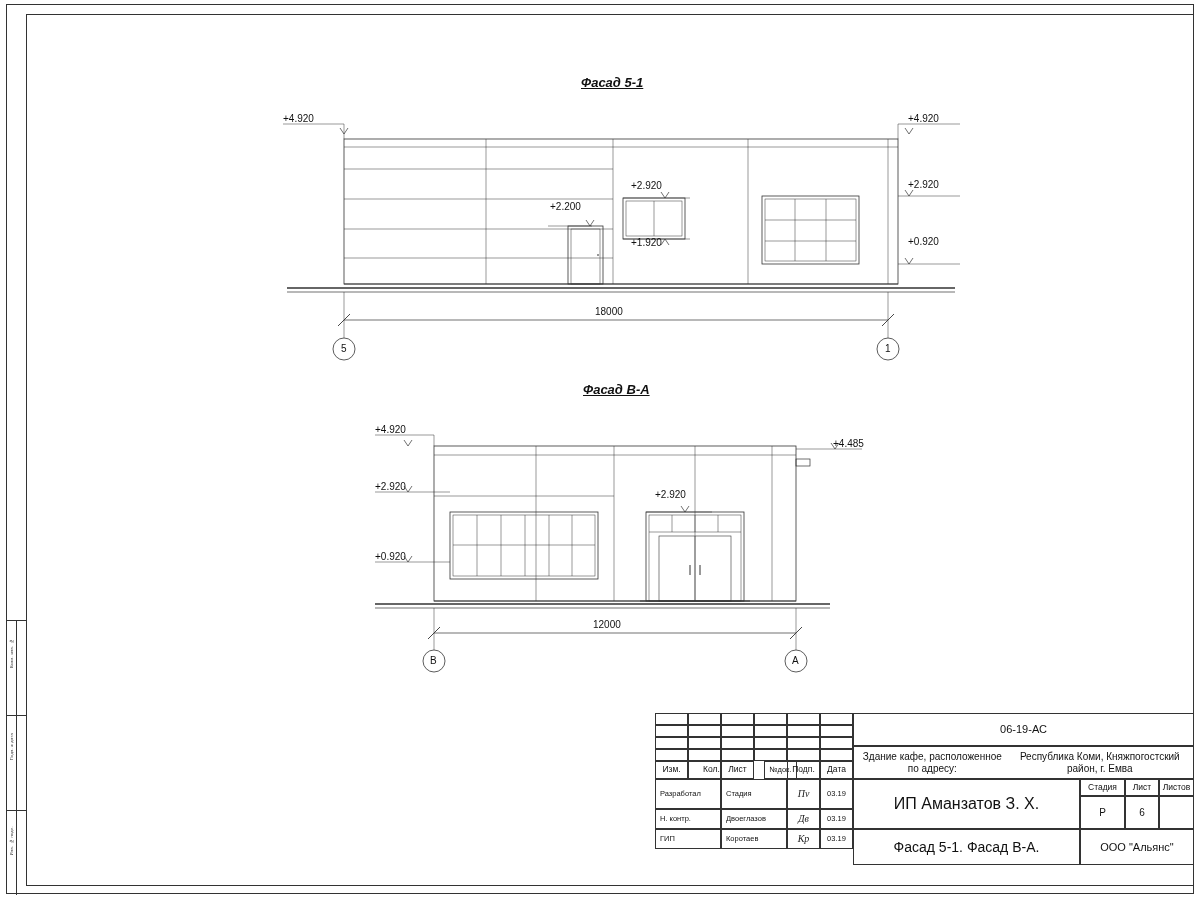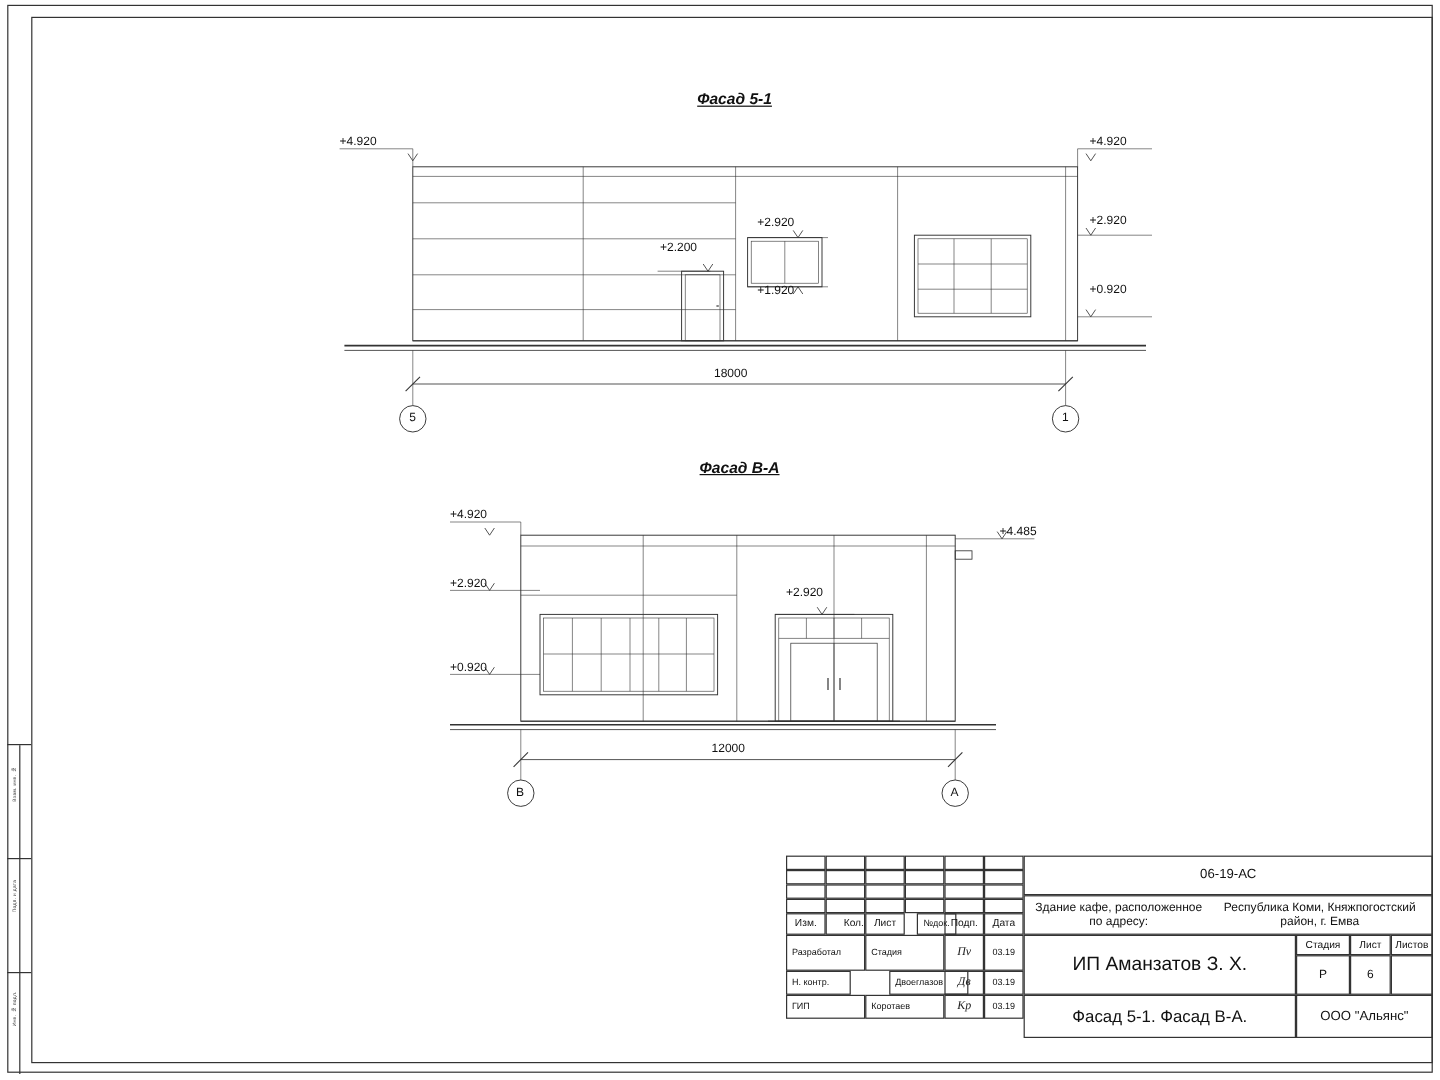--- a/index.html
+++ b/index.html
@@ -230,22 +230,22 @@
     <div class="c small" style="left:66px;top:48px;width:33px;height:18px;">Лист</div>
     <div class="c tiny" style="left:99px;top:48px;width:33px;height:18px;margin-left:10px;">№док.</div>
     <div class="c small" style="left:132px;top:48px;width:33px;height:18px;">Подп.</div>
     <div class="c small" style="left:165px;top:48px;width:33px;height:18px;">Дата</div>
 
     <div class="c l tiny" style="left:0;top:66px;width:66px;height:30px;">Разработал</div>
     <div class="c l tiny" style="left:66px;top:66px;width:66px;height:30px;">Стадия</div>
     <div class="c sig" style="left:132px;top:66px;width:33px;height:30px;">Пv</div>
     <div class="c tiny" style="left:165px;top:66px;width:33px;height:30px;">03.19</div>
 
-    <div class="c l tiny" style="left:0;top:96px;width:54px;height:20px;">Н. контр.</div>
-    <div class="c l tiny" style="left:66px;top:96px;width:66px;height:20px;margin-left:20px;">Двоеглазов</div>
+    <div class="c l tiny" style="left:0;top:96px;width:66px;height:20px;">Н. контр.</div>
+    <div class="c l tiny" style="left:66px;top:96px;width:66px;height:20px;">Двоеглазов</div>
     <div class="c sig" style="left:132px;top:96px;width:33px;height:20px;">Дв</div>
     <div class="c tiny" style="left:165px;top:96px;width:33px;height:20px;">03.19</div>
 
     <div class="c l tiny" style="left:0;top:116px;width:66px;height:20px;">ГИП</div>
     <div class="c l tiny" style="left:66px;top:116px;width:66px;height:20px;">Коротаев</div>
     <div class="c sig" style="left:132px;top:116px;width:33px;height:20px;">Кр</div>
     <div class="c tiny" style="left:165px;top:116px;width:33px;height:20px;">03.19</div>
 
     <div class="c" style="left:198px;top:0;width:341px;height:33px;font-size:11px;">06-19-АС</div>
 

